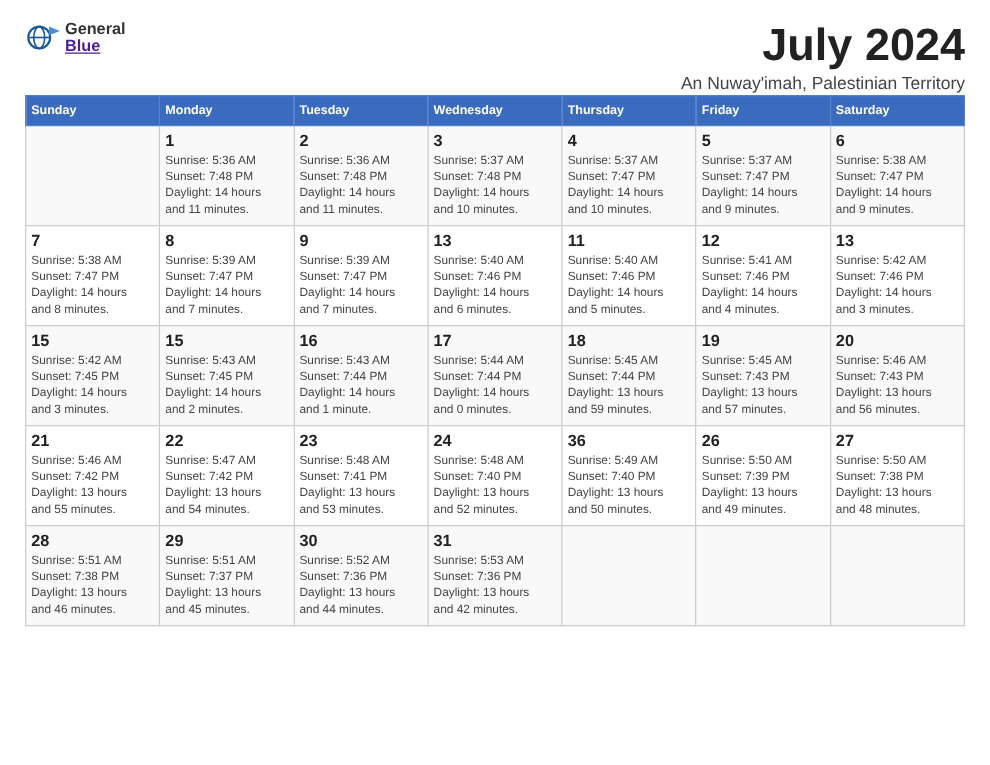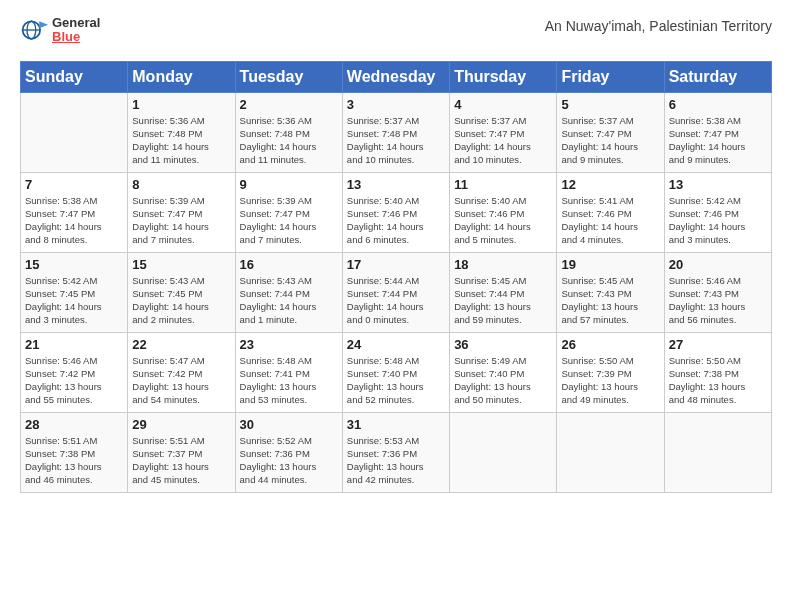--- a/index.html
+++ b/index.html
@@ -7,37 +7,37 @@
       font-family: Arial, sans-serif;
       background: #fff;
       width: 792px;
       min-height: 612px;
       padding: 16px 20px;
     }
     .header {
       display: flex;
       justify-content: space-between;
       align-items: flex-start;
-      margin-bottom: 16px;
+      margin-bottom: 2px;
     }
     .logo {
       display: flex;
       align-items: center;
       gap: 4px;
     }
     .logo-text {
       display: flex;
       flex-direction: column;
       font-size: 13px;
       font-weight: bold;
       line-height: 1.1;
       color: #1a1a1a;
     }
     .logo-text span:first-child { color: #333; }
-    .logo-text span:last-child { color: #ef4444; text-decoration: underline; }
+    .logo-text span:last-child { color: #4c1d95; text-decoration: underline; }
     .logo-icon {
       width: 28px;
       height: 28px;
     }
     .title-block {
       text-align: right;
     }
     .month-title {
       font-size: 36px;
       font-weight: bold;
@@ -52,21 +52,21 @@
     table {
       width: 100%;
       border-collapse: collapse;
       font-size: 10px;
     }
     thead tr th {
       background-color: #3a6bbf;
       color: #fff;
       padding: 6px 4px;
       text-align: left;
-      font-size: 16px;
+      font-size: 10px;
       font-weight: bold;
       border: 1px solid #5580cc;
     }
     tbody tr td {
       border: 1px solid #ccc;
       vertical-align: top;
       padding: 4px 4px;
       font-size: 9.5px;
       color: #333;
       background: #fff;
@@ -101,20 +101,21 @@
       <line x1="3" y1="16" x2="23" y2="16" stroke="#1a5a9a" stroke-width="1.5"></line>
 
       <polygon points="22,6 32,10 22,14" fill="#4a90d9"></polygon>
     </svg>
     <div class="logo-text">
       <span>General</span>
       <span>Blue</span>
     </div>
   </div>
   <div class="title-block">
+    <div class="month-title">July 2024</div>
     <div class="subtitle">An Nuway'imah, Palestinian Territory</div>
   </div>
 </div>
 
 <table>
   <thead>
     <tr>
     <th>Sunday</th>
         <th>Monday</th>
         <th>Tuesday</th>

